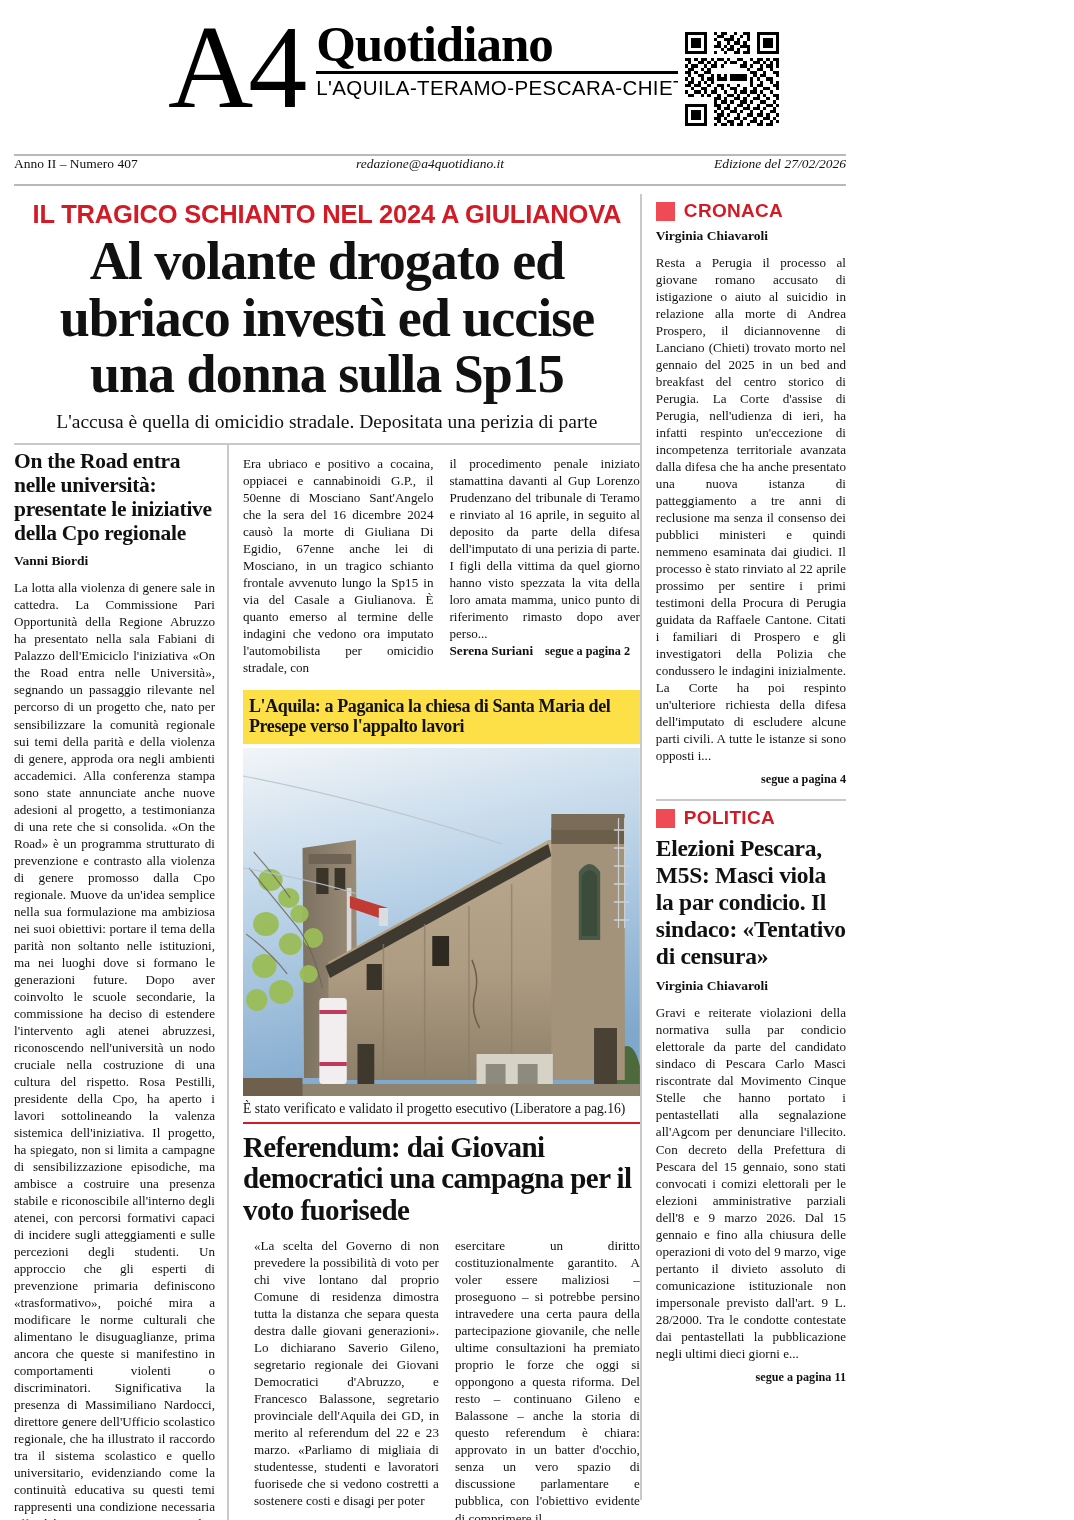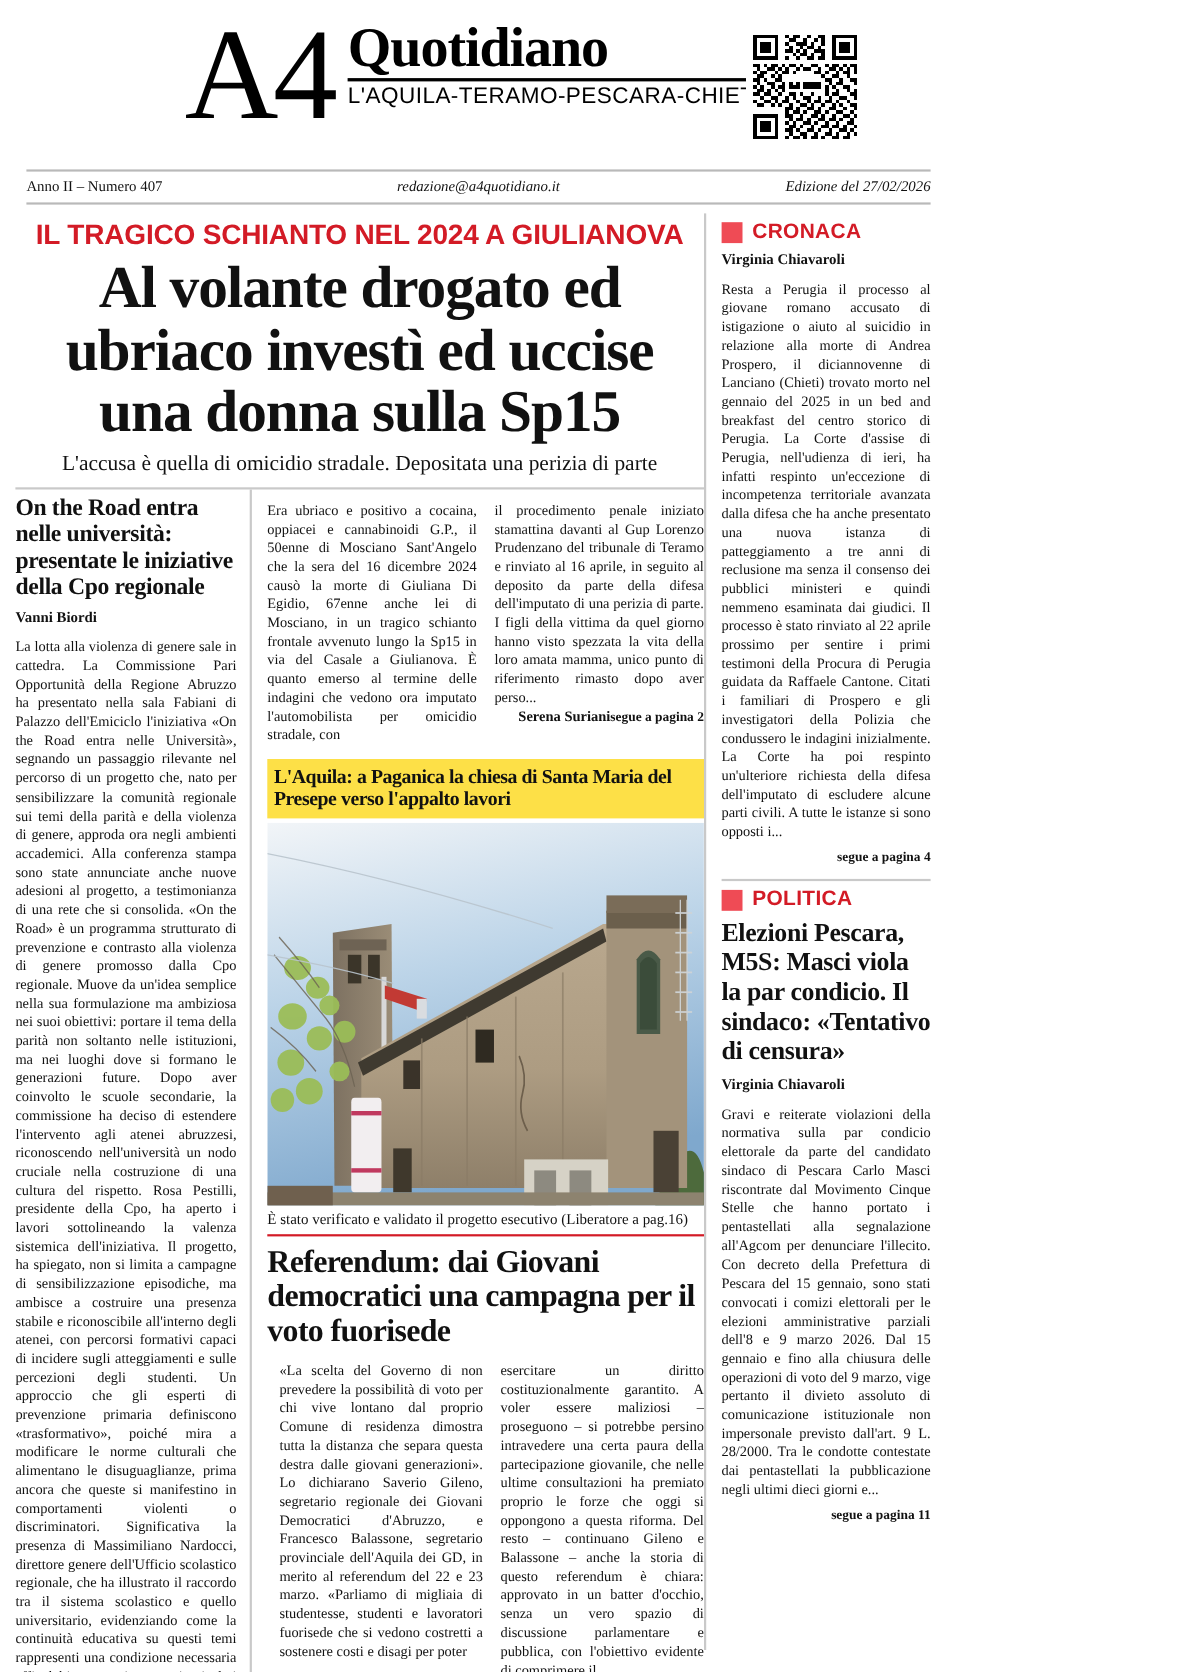--- a/index.html
+++ b/index.html
@@ -78,24 +78,23 @@
     right: 74px;
     top: 25px;
     width: 108px;
     height: 108px;
   }
 
   
   .infobar {
     border-top: 2px solid #b9b9b9;
     border-bottom: 2px solid #b9b9b9;
-    margin: 4px 14px 0 24px;
+    margin: 4px 14px 0 14px;
     height: 28px;
     display: flex;
-    align-items: center;
     font-size: 13.5px;
   }
   .infobar > div { flex: 1; }
   .ib-left { text-align: left; }
   .ib-mid  { text-align: center; font-style: italic; }
   .ib-right{ text-align: right; font-style: italic; }
 
   
   .grid {
     display: flex;
@@ -156,23 +155,24 @@
     font-size: 13.2px;
     font-family: "Liberation Serif", "DejaVu Serif", serif;
   }
   .segue {
     font-weight: 700;
     font-size: 12.2px;
     text-align: right;
   }
   .byline-row {
     display: flex;
-    justify-content: flex-end;
+    justify-content: flex-start;
     align-items: baseline;
     margin-top: 1px;
+    gap: 12px;
   }
 
   
   .lead-body {
     display: flex;
     gap: 16px;
     margin-top: 10px;
   }
   .lead-body > div { flex: 1; }
 

